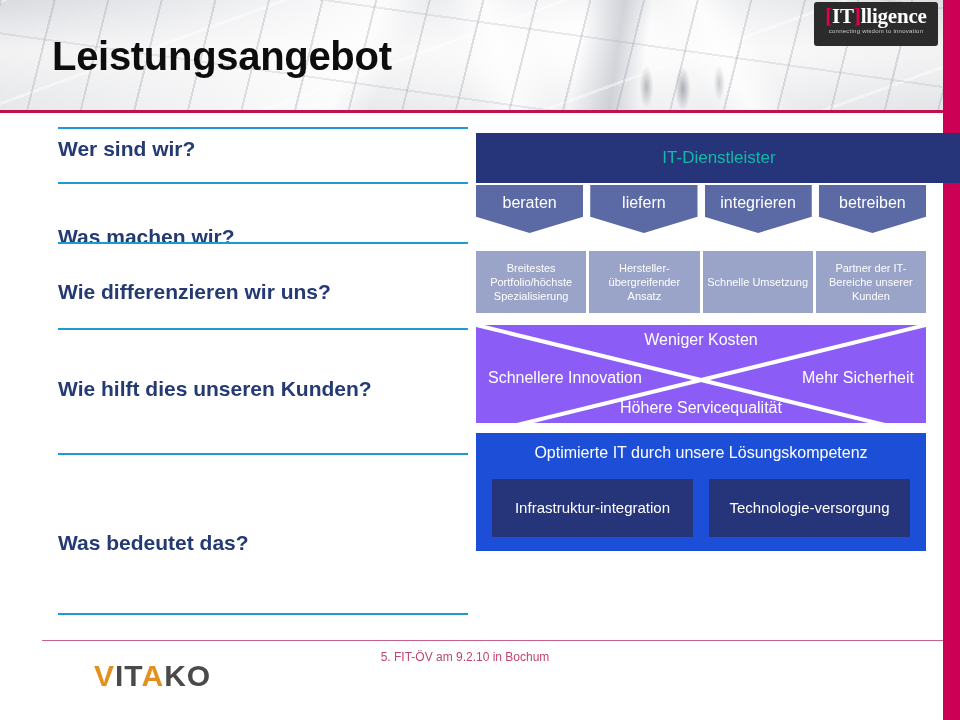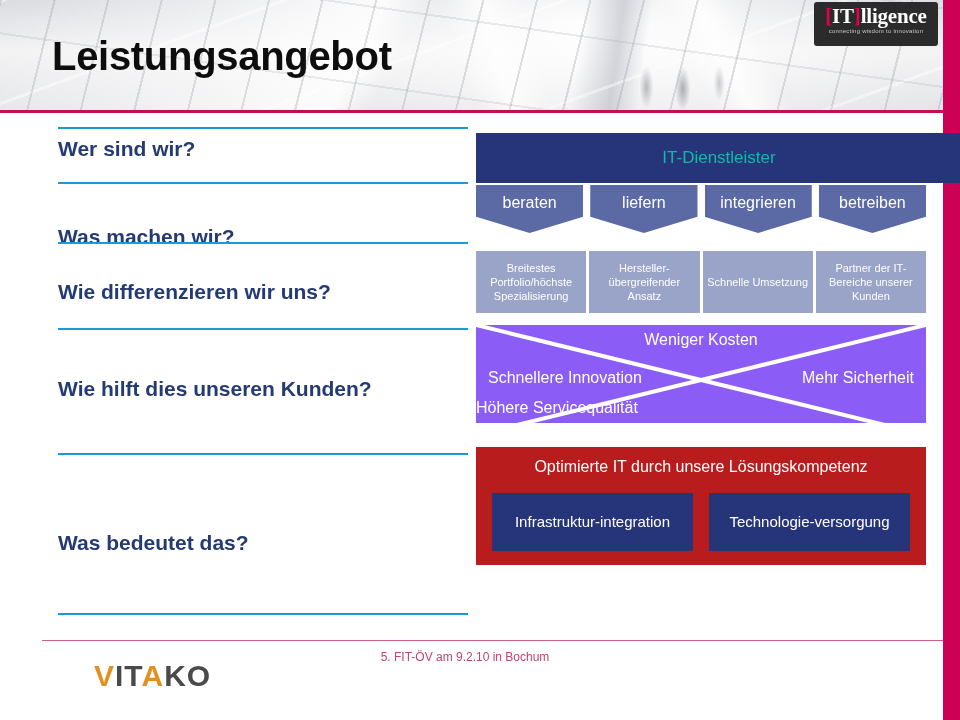--- a/index.html
+++ b/index.html
@@ -119,28 +119,28 @@
   }
 
   
   .xblock{
     position:absolute; left:8px; top:212px; width:450px; height:98px;
     background:#8b5cf6; overflow:hidden;
   }
   .xblock svg{ position:absolute; inset:0; }
   .xtxt{ position:absolute; color:#ffffff; font-size:16px; white-space:nowrap; }
   .x-top{ top:6px; left:0; width:450px; text-align:center; }
-  .x-bottom{ bottom:6px; left:0; width:450px; }
+  .x-bottom{ bottom:6px; left:0; width:450px; text-align:center; }
   .x-left{ top:44px; left:12px; }
   .x-right{ top:44px; right:12px; }
 
   
   .bottom{
-    position:absolute; left:8px; top:334px; width:450px; height:118px;
-    background:#b91c1c;
+    position:absolute; left:8px; top:320px; width:450px; height:118px;
+    background:#1d4ed8;
   }
   .bottom-title{
     position:absolute; left:0; top:11px; width:450px; text-align:center;
     color:#ffffff; font-size:16px;
   }
   .bottom-row{
     position:absolute; left:16px; top:46px; width:418px; height:58px;
     display:flex; gap:16px;
   }
   .bbox{

